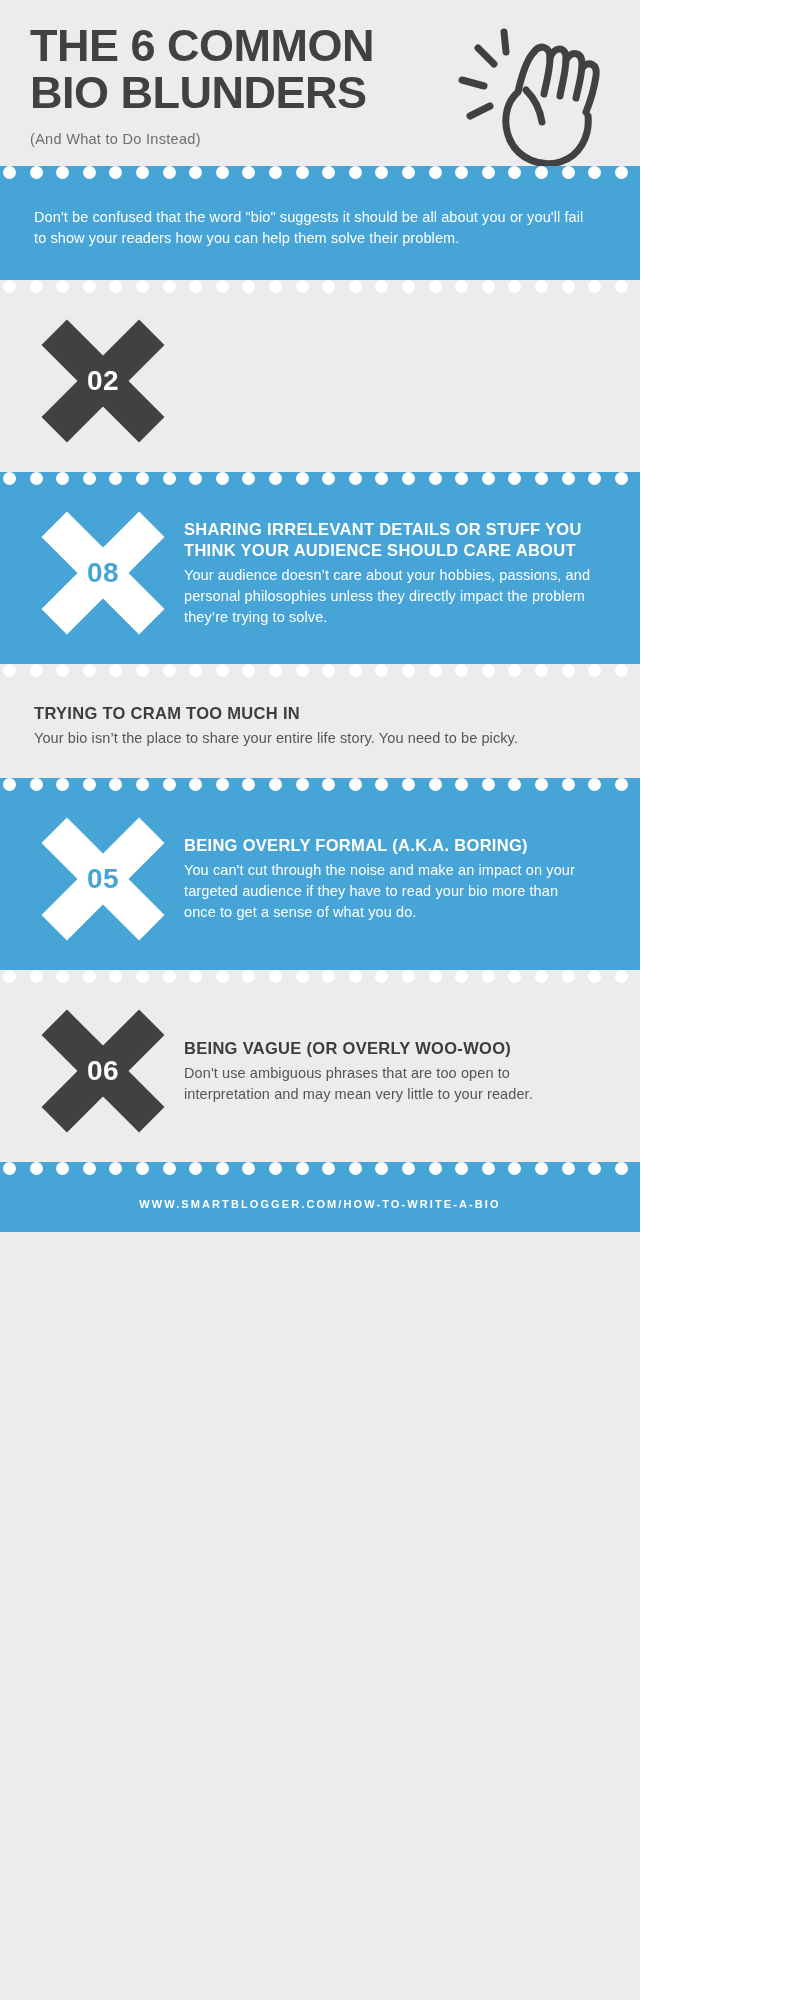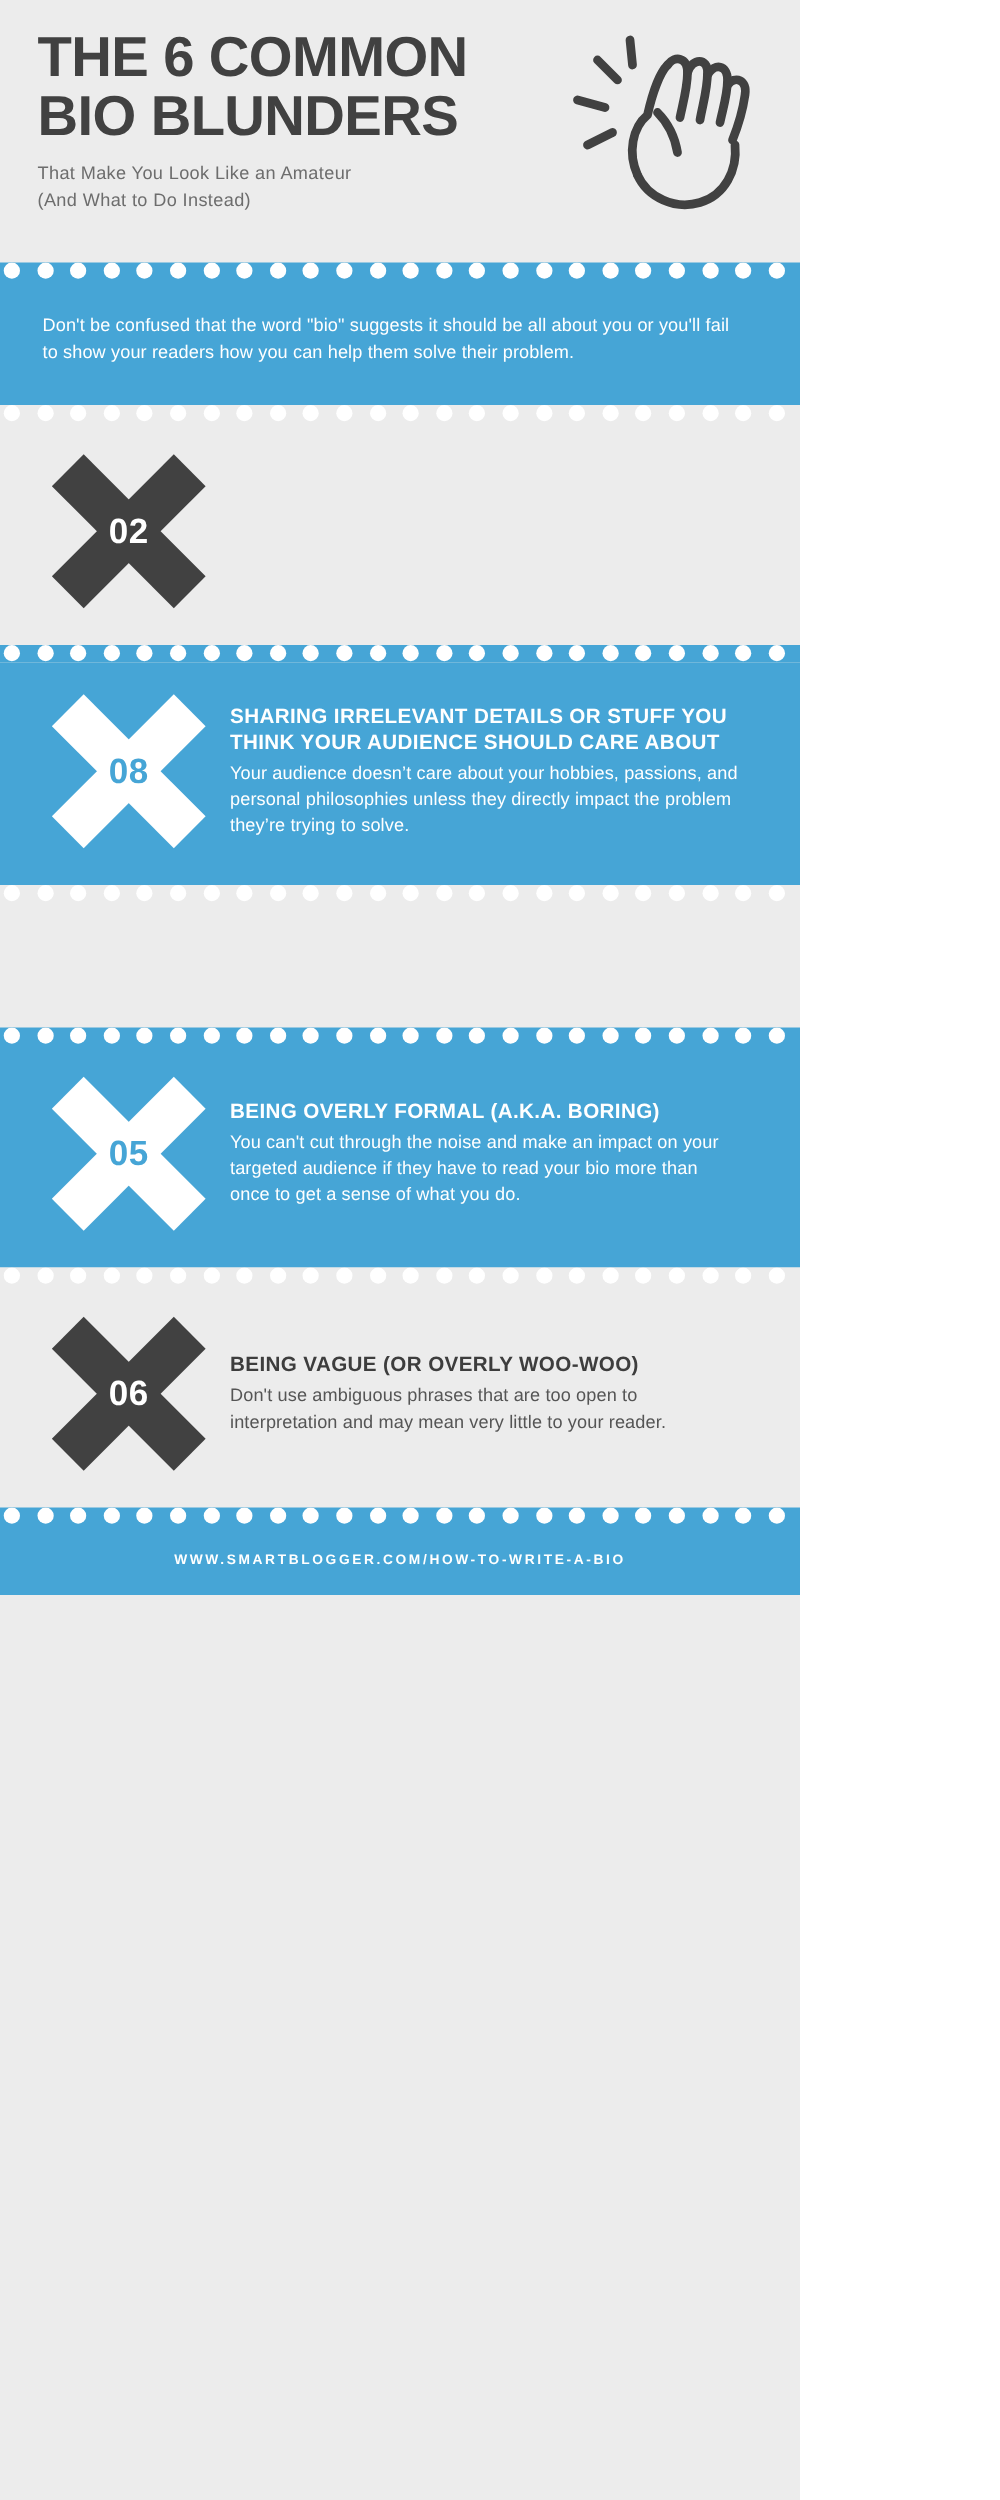--- a/index.html
+++ b/index.html
@@ -16,21 +16,21 @@
     position: relative;
     width: 640px;
     height: 2000px;
     overflow: hidden;
     background: #ececec;
   }
 
   
   .header {
     position: relative;
-    height: 210px;
+    height: 166px;
     background: #ececec;
     overflow: hidden;
   }
   .header-text {
     position: absolute;
     left: 30px;
     top: 22px;
     width: 430px;
   }
   .title-line {
@@ -181,21 +181,20 @@
 </head>
 <body>
 
 <div class="infographic">
 
   <div class="header">
     <div class="header-text">
       <div class="title-line">THE 6 COMMON</div>
       <div class="title-line">BIO BLUNDERS</div>
       <div class="subtitle">
-        <div>That Make You Look Like an Amateur</div>
         <div>(And What to Do Instead)</div>
       </div>
     </div>
     <div class="hand-icon">
       <svg viewBox="0 0 180 170" width="180" height="170" aria-hidden="true">
         <g fill="none" stroke="#414141" stroke-width="7" stroke-linecap="round" stroke-linejoin="round">
 
           <line x1="30" y1="30" x2="46" y2="46"></line>
           <line x1="14" y1="62" x2="36" y2="68"></line>
           <line x1="22" y1="98" x2="42" y2="88"></line>
@@ -348,20 +347,24 @@
         <span class="dot" style="left: 455.2px;"></span>
         <span class="dot" style="left: 481.8px;"></span>
         <span class="dot" style="left: 508.4px;"></span>
         <span class="dot" style="left: 535px;"></span>
         <span class="dot" style="left: 561.6px;"></span>
         <span class="dot" style="left: 588.2px;"></span>
         <span class="dot" style="left: 614.8px;"></span>
       </div>
       <div class="section gray">
         <div class="section-inner">
+          <div class="content">
+            <div class="heading">TRYING TO CRAM TOO MUCH IN</div>
+            <div class="body-text">Your bio isn’t the place to share your entire life story. You need to be picky.</div>
+          </div>
         </div>
       </div>
       <div class="dots dots-white on-blue">
         <span class="dot" style="left: 3px;"></span>
         <span class="dot" style="left: 29.6px;"></span>
         <span class="dot" style="left: 56.2px;"></span>
         <span class="dot" style="left: 82.8px;"></span>
         <span class="dot" style="left: 109.4px;"></span>
         <span class="dot" style="left: 136px;"></span>
         <span class="dot" style="left: 162.6px;"></span>

